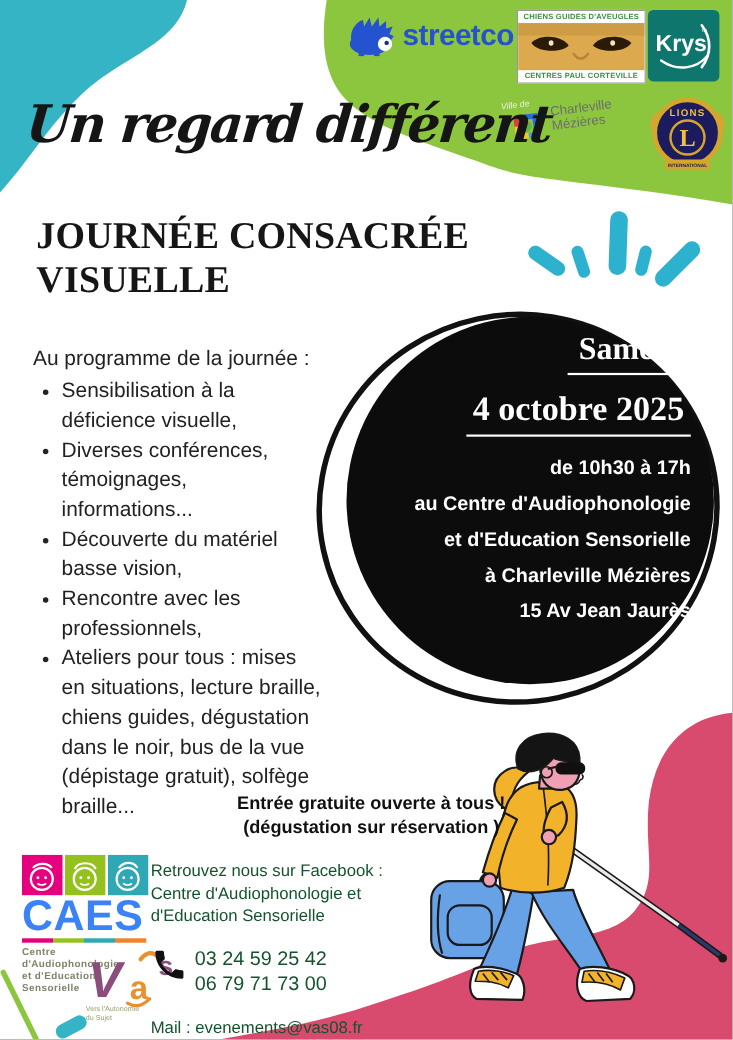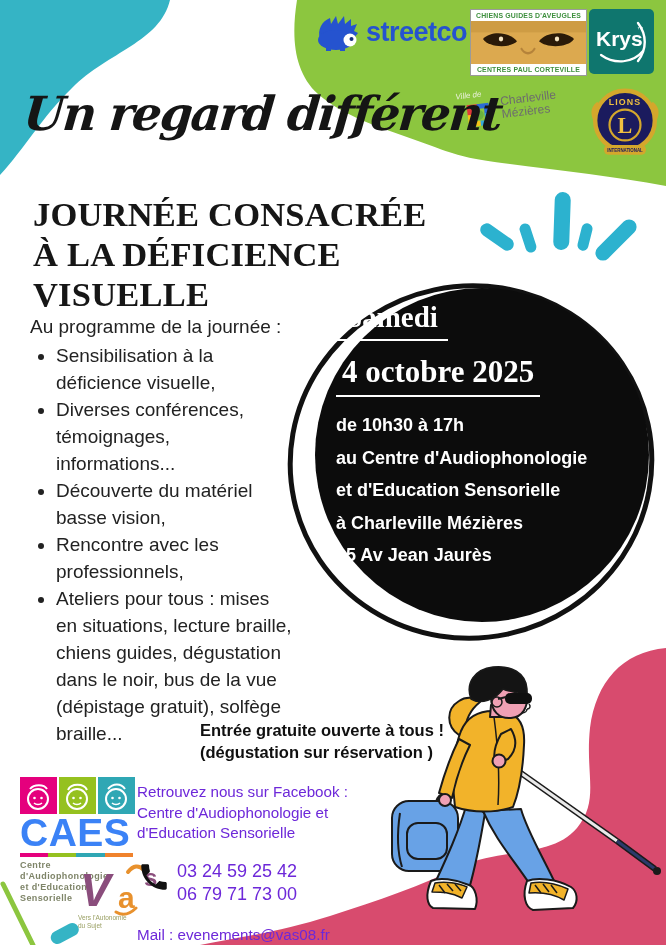--- a/index.html
+++ b/index.html
@@ -35,42 +35,42 @@
   .headline{left:33px;top:176px;width:440px;font-family:"Liberation Serif",serif;
     font-weight:bold;font-size:34.5px;line-height:40px;color:#161616;letter-spacing:.2px;margin-top:18px;}
 
   
   .program{left:30px;top:314px;width:280px;color:#222;}
   .program-intro{font-size:19px;line-height:26px;}
   .program ul{margin:2px 0 0 0;padding-left:26px;}
   .program li{font-size:19px;line-height:27px;max-width:238px;}
 
   
-  .circle-text{left:336px;top:301px;width:292px;text-align:left;color:#ffffff;}
+  .circle-text{left:336px;top:301px;width:292px;text-align:right;color:#ffffff;}
   .ev-day{display:inline-block;font-family:"Liberation Serif",serif;font-weight:bold;
     font-size:29px;border-bottom:2.5px solid #fff;padding:0 10px 5px;margin-bottom:13px;}
   .ev-date{display:inline-block;font-family:"Liberation Serif",serif;font-weight:bold;
     font-size:31px;border-bottom:2.5px solid #fff;padding:0 6px 5px;margin-bottom:12px;}
   .ev-details div{font-size:18px;font-weight:bold;line-height:32.5px;}
 
   
-  .admission{left:200px;top:719px;width:275px;
+  .admission{left:200px;top:719px;width:275px;text-align:center;
     font-weight:bold;font-size:16.5px;line-height:22px;color:#101010;}
 
   
   .caes{left:20px;top:777px;width:120px;}
   .caes-faces{display:flex;gap:2px;}
   .caes-sq{width:37px;height:37px;}
   .caes-acronym{font-size:39px;font-weight:900;letter-spacing:.5px;color:#3b82f6;line-height:38px;}
   .caes-bar{width:113px;height:4px;margin-top:1px;
     background:linear-gradient(90deg,#e5007d 0 25%,#95c11f 25% 50%,#2fa7b4 50% 75%,#f0822c 75% 100%);}
   .caes-sub{margin-top:3px;font-size:9px;line-height:11px;letter-spacing:.4px;color:#7e8468;font-weight:bold;}
   .vas{left:72px;top:858px;}
   .vas-tagline{left:78px;top:914px;font-size:6.5px;line-height:8px;color:#9aa064;}
-  .contact{left:137px;top:782px;width:240px;color:#6d28d9;}
+  .contact{left:137px;top:782px;width:240px;color:#14532d;}
   .fb-line{font-size:15.2px;line-height:20.5px;font-weight:500;}
   .phone-row{display:flex;align-items:center;margin-top:4px;}
   .phone-nums{margin-left:6px;margin-top:12px;}
   .phone-nums div{font-size:18px;line-height:23px;font-weight:500;}
   .mail-line{font-size:15.2px;margin-top:20px;font-weight:500;}
 
   .man-svg{position:absolute;left:375px;top:655px;z-index:2;}
 </style>
 </head>
 <body>
@@ -156,21 +156,20 @@
       <text x="32" y="45" text-anchor="middle" font-family="Liberation Serif, serif" font-size="20" font-weight="bold" fill="#f0c040">L</text>
       <rect x="13" y="56" width="38" height="9" rx="4.5" fill="#d4a72c"></rect>
       <text x="32" y="62.5" text-anchor="middle" font-size="4" font-weight="bold" fill="#1b1b5e">INTERNATIONAL</text>
     </svg>
   </div>
 
   <div class="layer script-title">Un regard différent</div>
 
   <div class="layer headline">
     <div>JOURNÉE CONSACRÉE</div>
-    <div>À LA DÉFICIENCE</div>
     <div>VISUELLE</div>
   </div>
 
   <div class="layer program">
     <div class="program-intro">Au programme de la journée :</div>
     <ul>
       <li>Sensibilisation à la déficience visuelle,</li>
       <li>Diverses conférences, témoignages, informations...</li>
       <li>Découverte du matériel basse vision,</li>
       <li>Rencontre avec les professionnels,</li>

